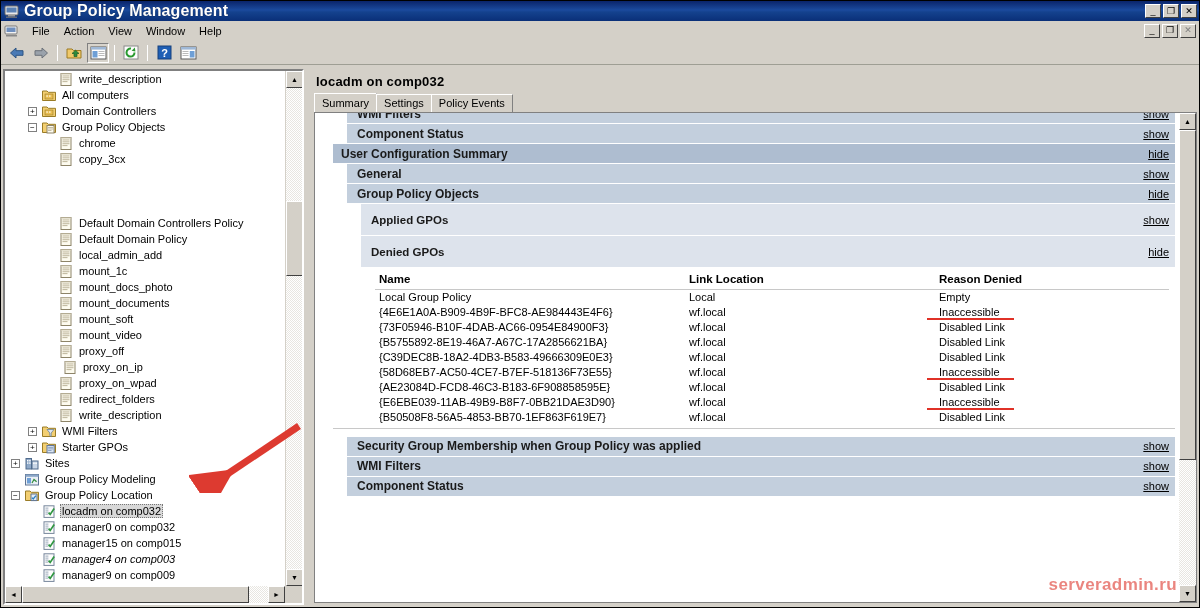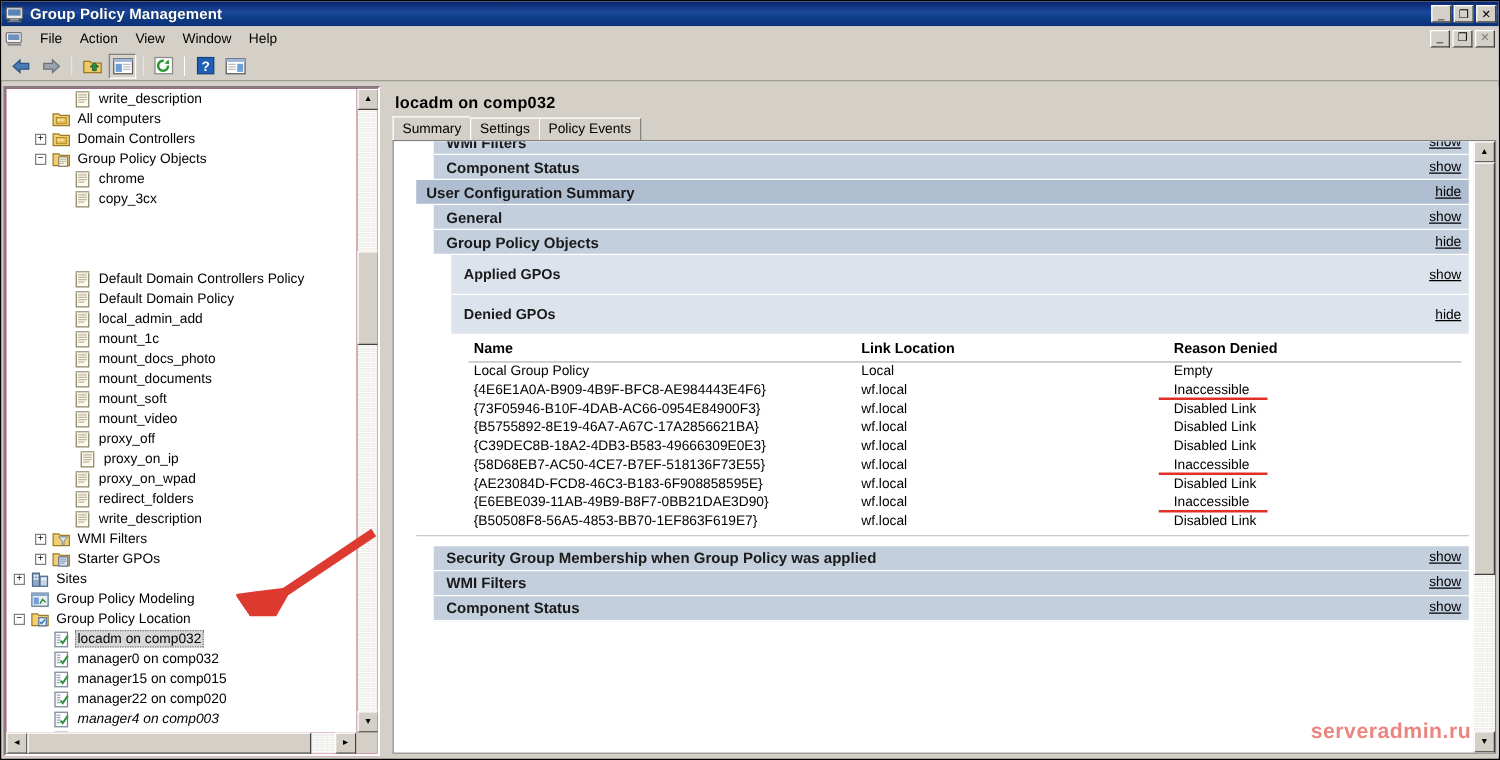--- a/index.html
+++ b/index.html
@@ -23,21 +23,21 @@
   
   .titlebar {
     height: 20px;
     background: linear-gradient(to bottom, #0a246a 0%, #1b4a9e 45%, #14428e 55%, #0a2f78 100%);
     display: flex; align-items: center;
     padding: 0 2px 0 3px;
     color: #fff;
   }
   .titlebar .tb-icon { width: 16px; height: 16px; margin-right: 4px; flex: none; }
   .titlebar .tb-text {
-    font-size: 12px; font-weight: bold;
+    font-size: 16px; font-weight: bold;
     letter-spacing: .1px;
     flex: 1;
     white-space: nowrap;
     text-shadow: 0 0 1px rgba(0,0,0,.6);
   }
   .wbtns { display: flex; gap: 2px; align-items: center; }
   .wbtn {
     width: 16px; height: 14px;
     background: #d4d0c8;
     border: 1px solid;
@@ -90,21 +90,21 @@
     position: absolute;
     left: 2px; top: 68px;
     width: 1196px; height: 536px;
     background: #d4d0c8;
     display: flex;
   }
 
   
   .tree-pane {
     width: 301px;
-    background: #be185d;
+    background: #86efac;
     border: 2px solid;
     border-color: #808080 #ffffff #ffffff #808080;
     position: relative;
     overflow: hidden;
   }
   .tree-inner {
     position: absolute;
     left: 0; top: 0; right: 17px; bottom: 17px;
     overflow: hidden;
     background: #fff;
@@ -744,32 +744,20 @@
             <span class="expander none"></span>
             <span class="ticon"><svg width="16" height="15" viewBox="0 0 16 15">
                 <rect x="3" y="1.8" width="10" height="11.6" fill="#fdfdfd" stroke="#76869b"></rect>
                 <rect x="4.4" y="3.6" width="3" height="1" fill="#9aa8ba"></rect>
                 <rect x="4.4" y="5.6" width="3" height="1" fill="#9aa8ba"></rect>
                 <rect x="4.4" y="7.6" width="3" height="1" fill="#9aa8ba"></rect>
                 <rect x="4.4" y="9.6" width="3" height="1" fill="#9aa8ba"></rect>
                 <path d="M7.6 8.6 L9.2 10.4 L13.2 4.6" stroke="#2f9640" stroke-width="1.7" fill="none"></path>
               </svg></span>
             <span class="tlabel">manager15 on comp015</span>
-          </div>
-          <div class="tnode" style="padding-left: 23px;">
-            <span class="expander none"></span>
-            <span class="ticon"><svg width="16" height="15" viewBox="0 0 16 15">
-                <rect x="3" y="1.8" width="10" height="11.6" fill="#fdfdfd" stroke="#76869b"></rect>
-                <rect x="4.4" y="3.6" width="3" height="1" fill="#9aa8ba"></rect>
-                <rect x="4.4" y="5.6" width="3" height="1" fill="#9aa8ba"></rect>
-                <rect x="4.4" y="7.6" width="3" height="1" fill="#9aa8ba"></rect>
-                <rect x="4.4" y="9.6" width="3" height="1" fill="#9aa8ba"></rect>
-                <path d="M7.6 8.6 L9.2 10.4 L13.2 4.6" stroke="#2f9640" stroke-width="1.7" fill="none"></path>
-              </svg></span>
-            <span class="tlabel">manager22 on comp020</span>
           </div>
           <div class="tnode" style="padding-left: 23px; font-style: italic;">
             <span class="expander none"></span>
             <span class="ticon"><svg width="16" height="15" viewBox="0 0 16 15">
                 <rect x="3" y="1.8" width="10" height="11.6" fill="#fdfdfd" stroke="#76869b"></rect>
                 <rect x="4.4" y="3.6" width="3" height="1" fill="#9aa8ba"></rect>
                 <rect x="4.4" y="5.6" width="3" height="1" fill="#9aa8ba"></rect>
                 <rect x="4.4" y="7.6" width="3" height="1" fill="#9aa8ba"></rect>
                 <rect x="4.4" y="9.6" width="3" height="1" fill="#9aa8ba"></rect>
                 <path d="M7.6 8.6 L9.2 10.4 L13.2 4.6" stroke="#2f9640" stroke-width="1.7" fill="none"></path>

